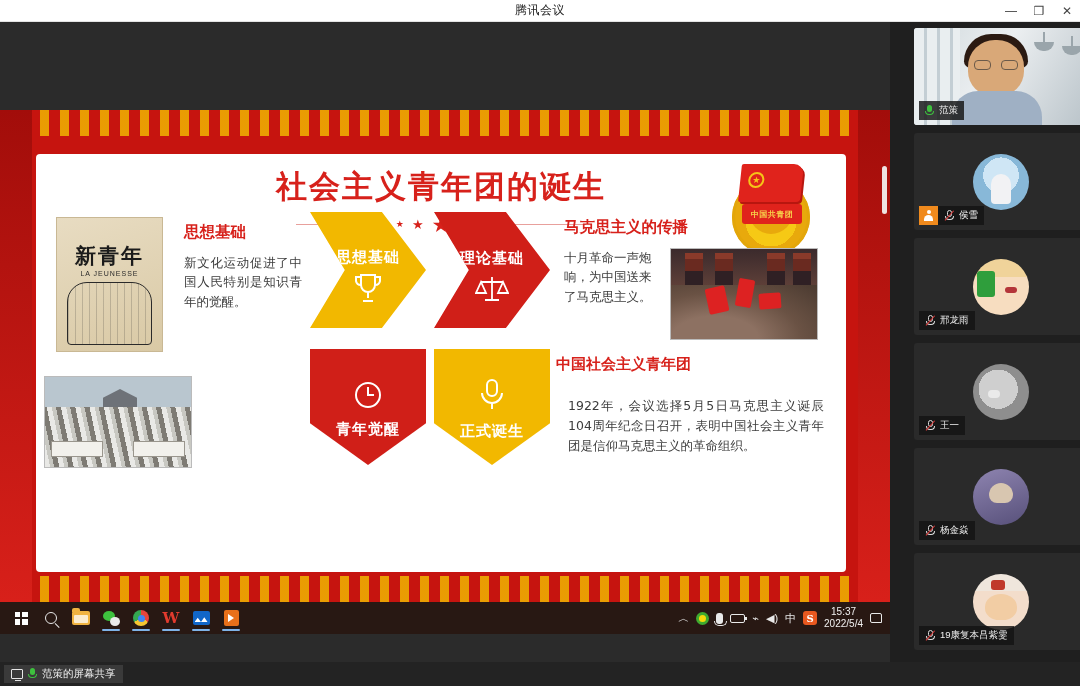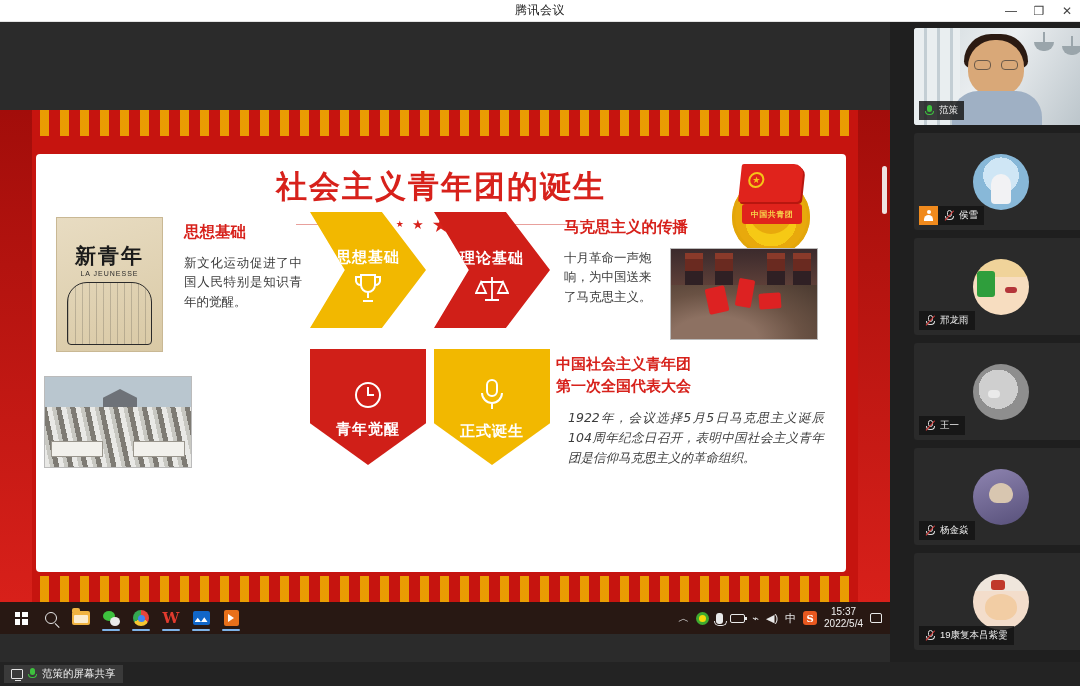--- a/index.html
+++ b/index.html
@@ -224,21 +224,21 @@
 
   .blk-54 { position: absolute; left: 164px; top: 222px; width: 102px; }
   .blk-54 .hd { text-align: center; }
   .blk-54 .bd { margin-top: 6px; text-align: justify; }
 
   .blk-congress { position: absolute; left: 520px; top: 200px; width: 268px; }
   .blk-congress .hd2 {
     font-size: 15px; font-weight: bold; color: #d7211b; line-height: 1.45;
     font-family:"DejaVu Sans","Liberation Sans",sans-serif;
   }
-  .blk-congress .bd { margin-top: 10px; padding-left: 12px; line-height: 1.6; text-align: justify; font-style: italic; }
+  .blk-congress .bd { margin-top: 20px; padding-left: 12px; line-height: 1.6; text-align: justify; }
 
   
   .slide-scroll {
     position: absolute; right: 3px; top: 56px; width: 5px; height: 48px;
     background: #efe2e1; border-radius: 3px;
   }
 
   
   .taskbar {
     position: absolute; left: 0; top: 580px; width: 890px; height: 32px;
@@ -498,21 +498,20 @@
 
         <div class="mayfourth-img">
           <i class="gate"></i>
             <i class="banners"></i>
           <i class="bannerTxtL"></i>
             <i class="bannerTxtR"></i>
         </div>
 
         <div class="blk-congress">
           <div class="hd2">中国社会主义青年团</div>
-          <div class="hd2">第一次全国代表大会</div>
           <div class="bd">1922年，会议选择5月5日马克思主义诞辰104周年纪念日召开，表明中国社会主义青年团是信仰马克思主义的革命组织。</div>
         </div>
 
       </div>
       <div class="slide-scroll"></div>
     </div>
 
     <div class="taskbar">
       <div class="tb-left">
         <div class="tb-item">

